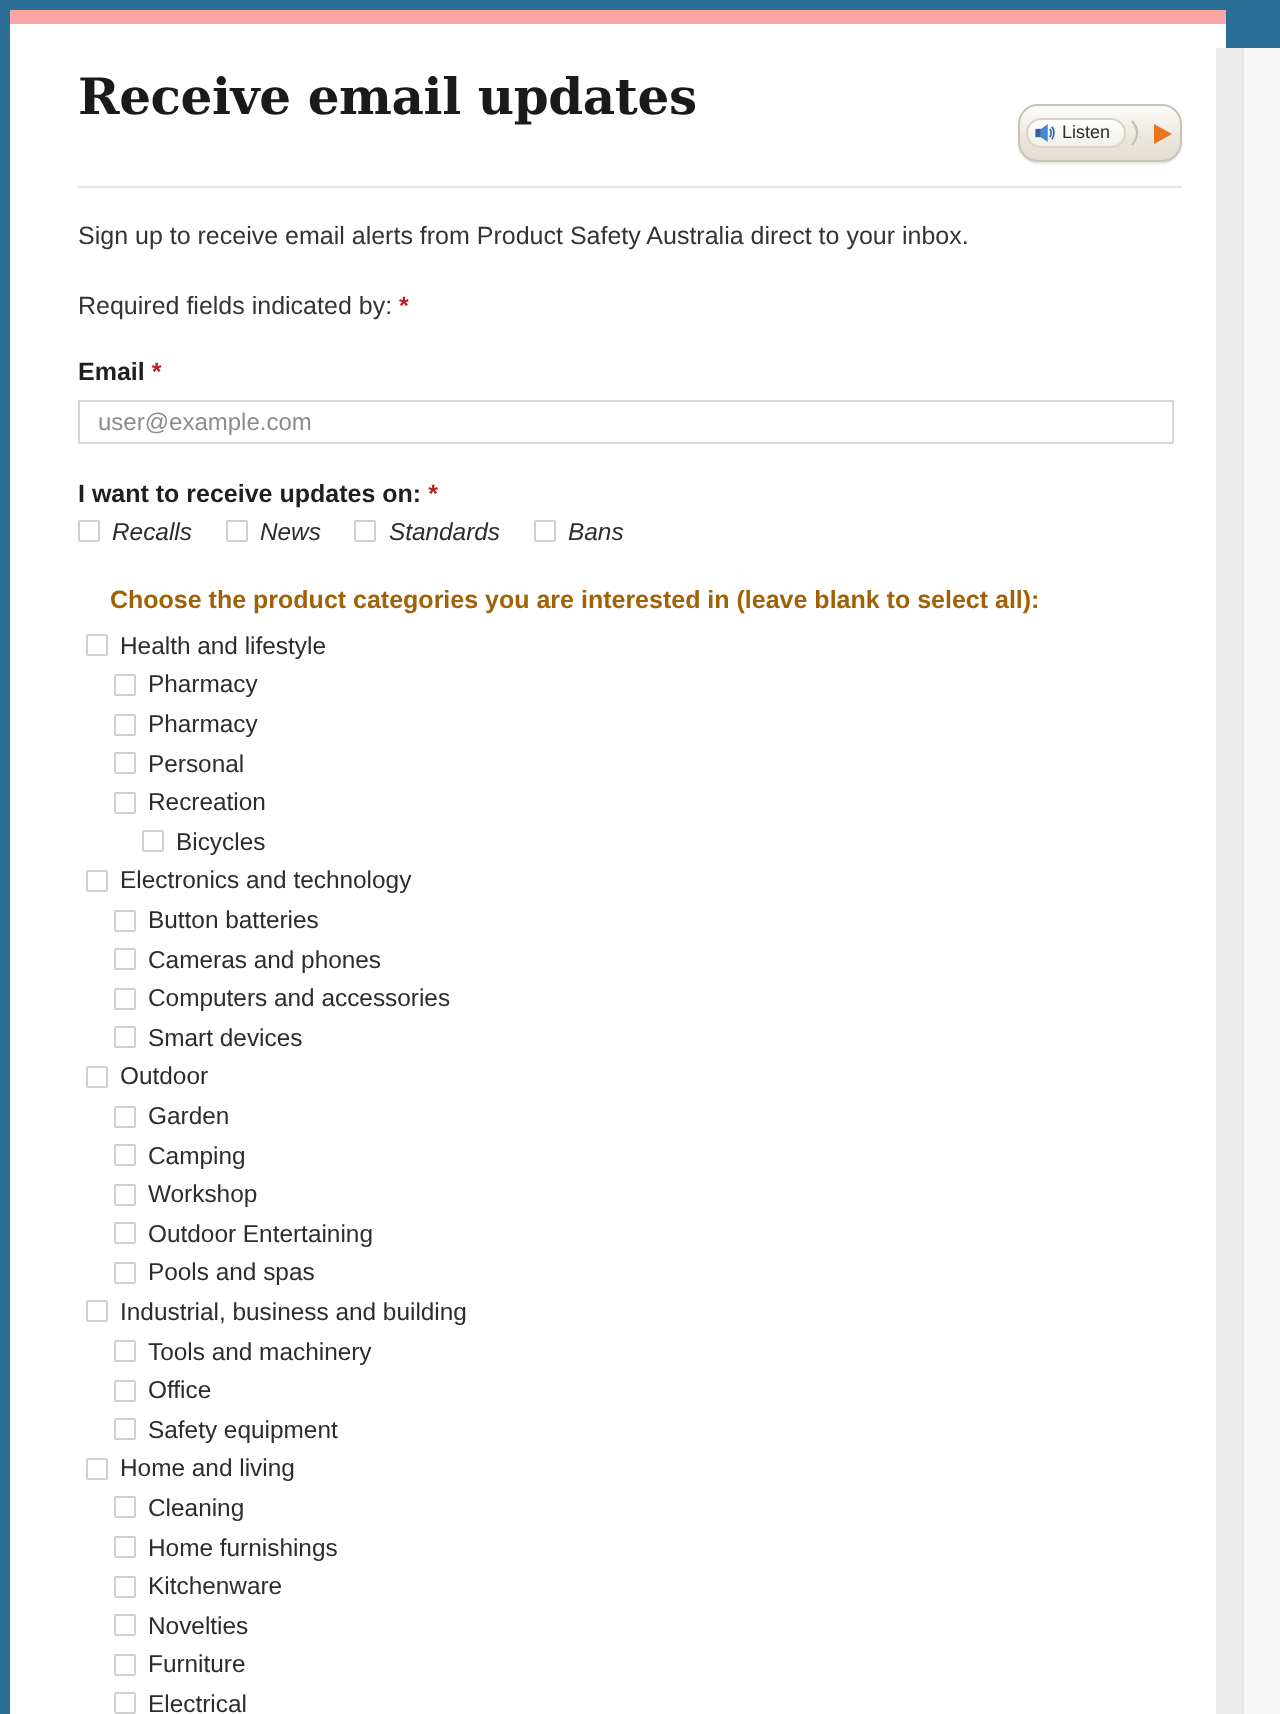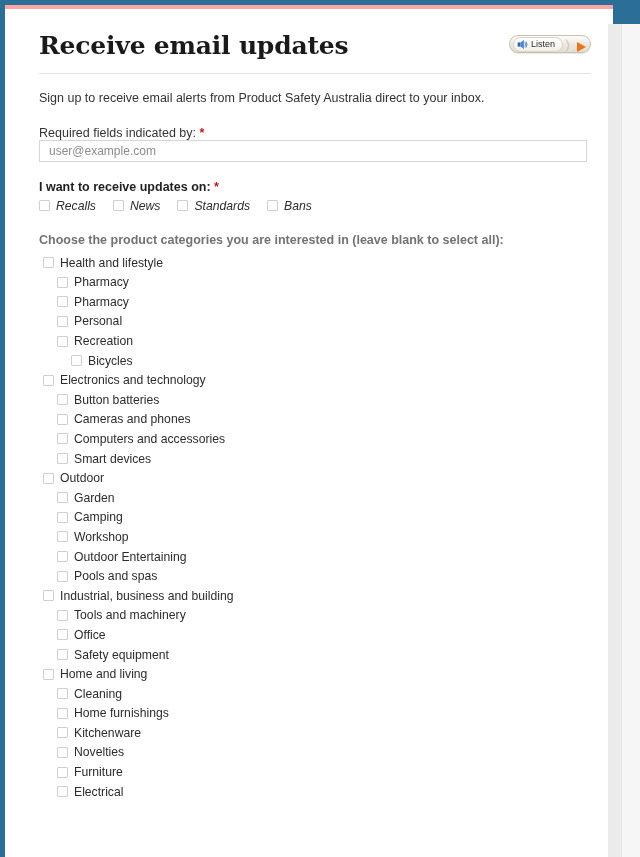--- a/index.html
+++ b/index.html
@@ -27,21 +27,21 @@
     background: #2b6e96;
   }
   #page-surface {
     position: absolute;
     top: 5px;
     left: 5px;
     width: 608px;
     height: 852px;
     background: #ffffff;
     overflow: hidden;
-    border-top: 4px solid #fca5a5;
+    border-top: 7px solid #fca5a5;
   }
   #scroll-gutter {
     position: absolute;
     top: 24px;
     right: 0;
     width: 19px;
     height: 833px;
     background: #f6f6f6;
     border-left: 1px solid #e6e6e6;
   }
@@ -74,27 +74,27 @@
     color: #1a1a1a;
     letter-spacing: -0.2px;
     margin: 0;
     line-height: 1.15;
     padding-top: 1px;
   }
 
   
   .listen-widget {
     display: flex;
-    align-items: flex-end;
-    height: 18px;
+    align-items: center;
+    height: 29px;
     border: 1px solid #c9c3b6;
     border-radius: 10px;
     background: linear-gradient(to bottom, #fdfdfb 0%, #ece8df 55%, #e3ded2 100%);
     padding: 0 4px 0 3px;
-    margin-top: 4px;
+    margin-top: 18px;
     flex: none;
     box-shadow: 0 1px 1px rgba(0,0,0,0.10);
   }
   .listen-inner {
     display: flex;
     align-items: center;
     height: 15px;
     border: 1px solid #d9d4c8;
     border-radius: 8px;
     background: linear-gradient(to bottom, #ffffff 0%, #f2efe8 100%);
@@ -193,22 +193,22 @@
   .cb-text {
     font-size: 12.2px;
     color: #2c2c2c;
     margin-left: 6px;
     white-space: nowrap;
   }
 
   .categories-label {
     font-size: 12.5px;
     font-weight: bold;
-    color: #737373;
-    margin: 21px 0 6px 0;
+    color: #a16207;
+    margin: 21px 0 6px 16px;
   }
 
   #category-tree { margin: 0; }
   .tree-item {
     display: flex;
     align-items: center;
     height: 19.6px;
   }
   .tree-item.lvl1 { padding-left: 4px; }
   .tree-item.lvl2 { padding-left: 18px; }
@@ -247,20 +247,24 @@
 
       <div id="title-rule"></div>
 
       <p class="intro">Sign up to receive email alerts from Product Safety Australia direct to your inbox.</p>
 
       <p class="required-note">
         <span>Required fields indicated by:</span>
         <span class="req-star">*</span>
       </p>
 
+      <div class="field-label">
+        <span>Email</span>
+        <span class="req-star">*</span>
+      </div>
 
       <input id="email-input" type="text" placeholder="user@example.com" style="">
 
       <div class="updates-label">
         <span>I want to receive updates on:</span>
         <span class="req-star">*</span>
       </div>
 
       <div class="updates-row" id="updates-row">
           <label class="cb-item">

